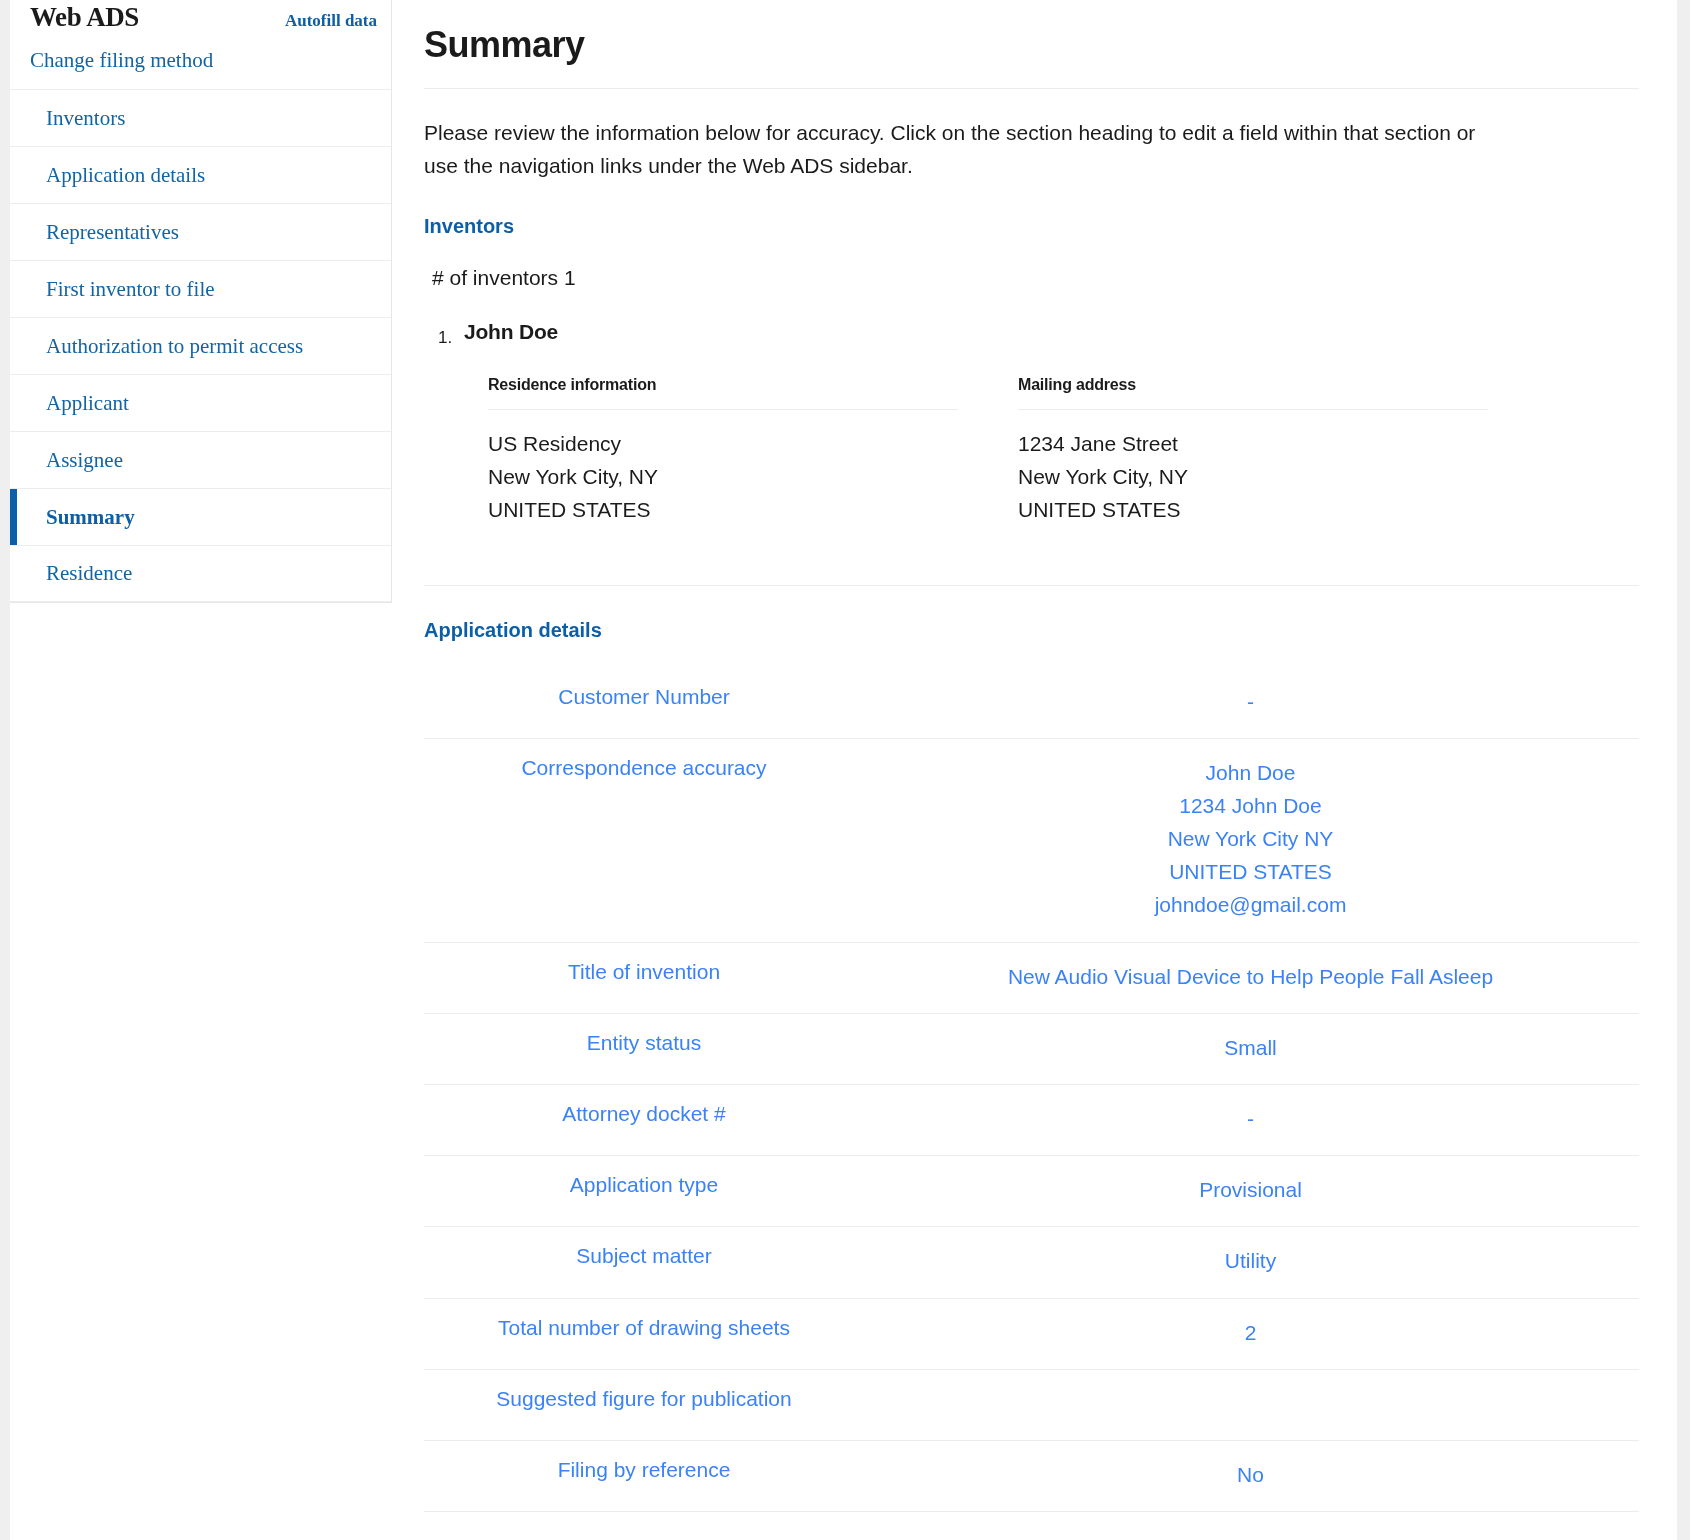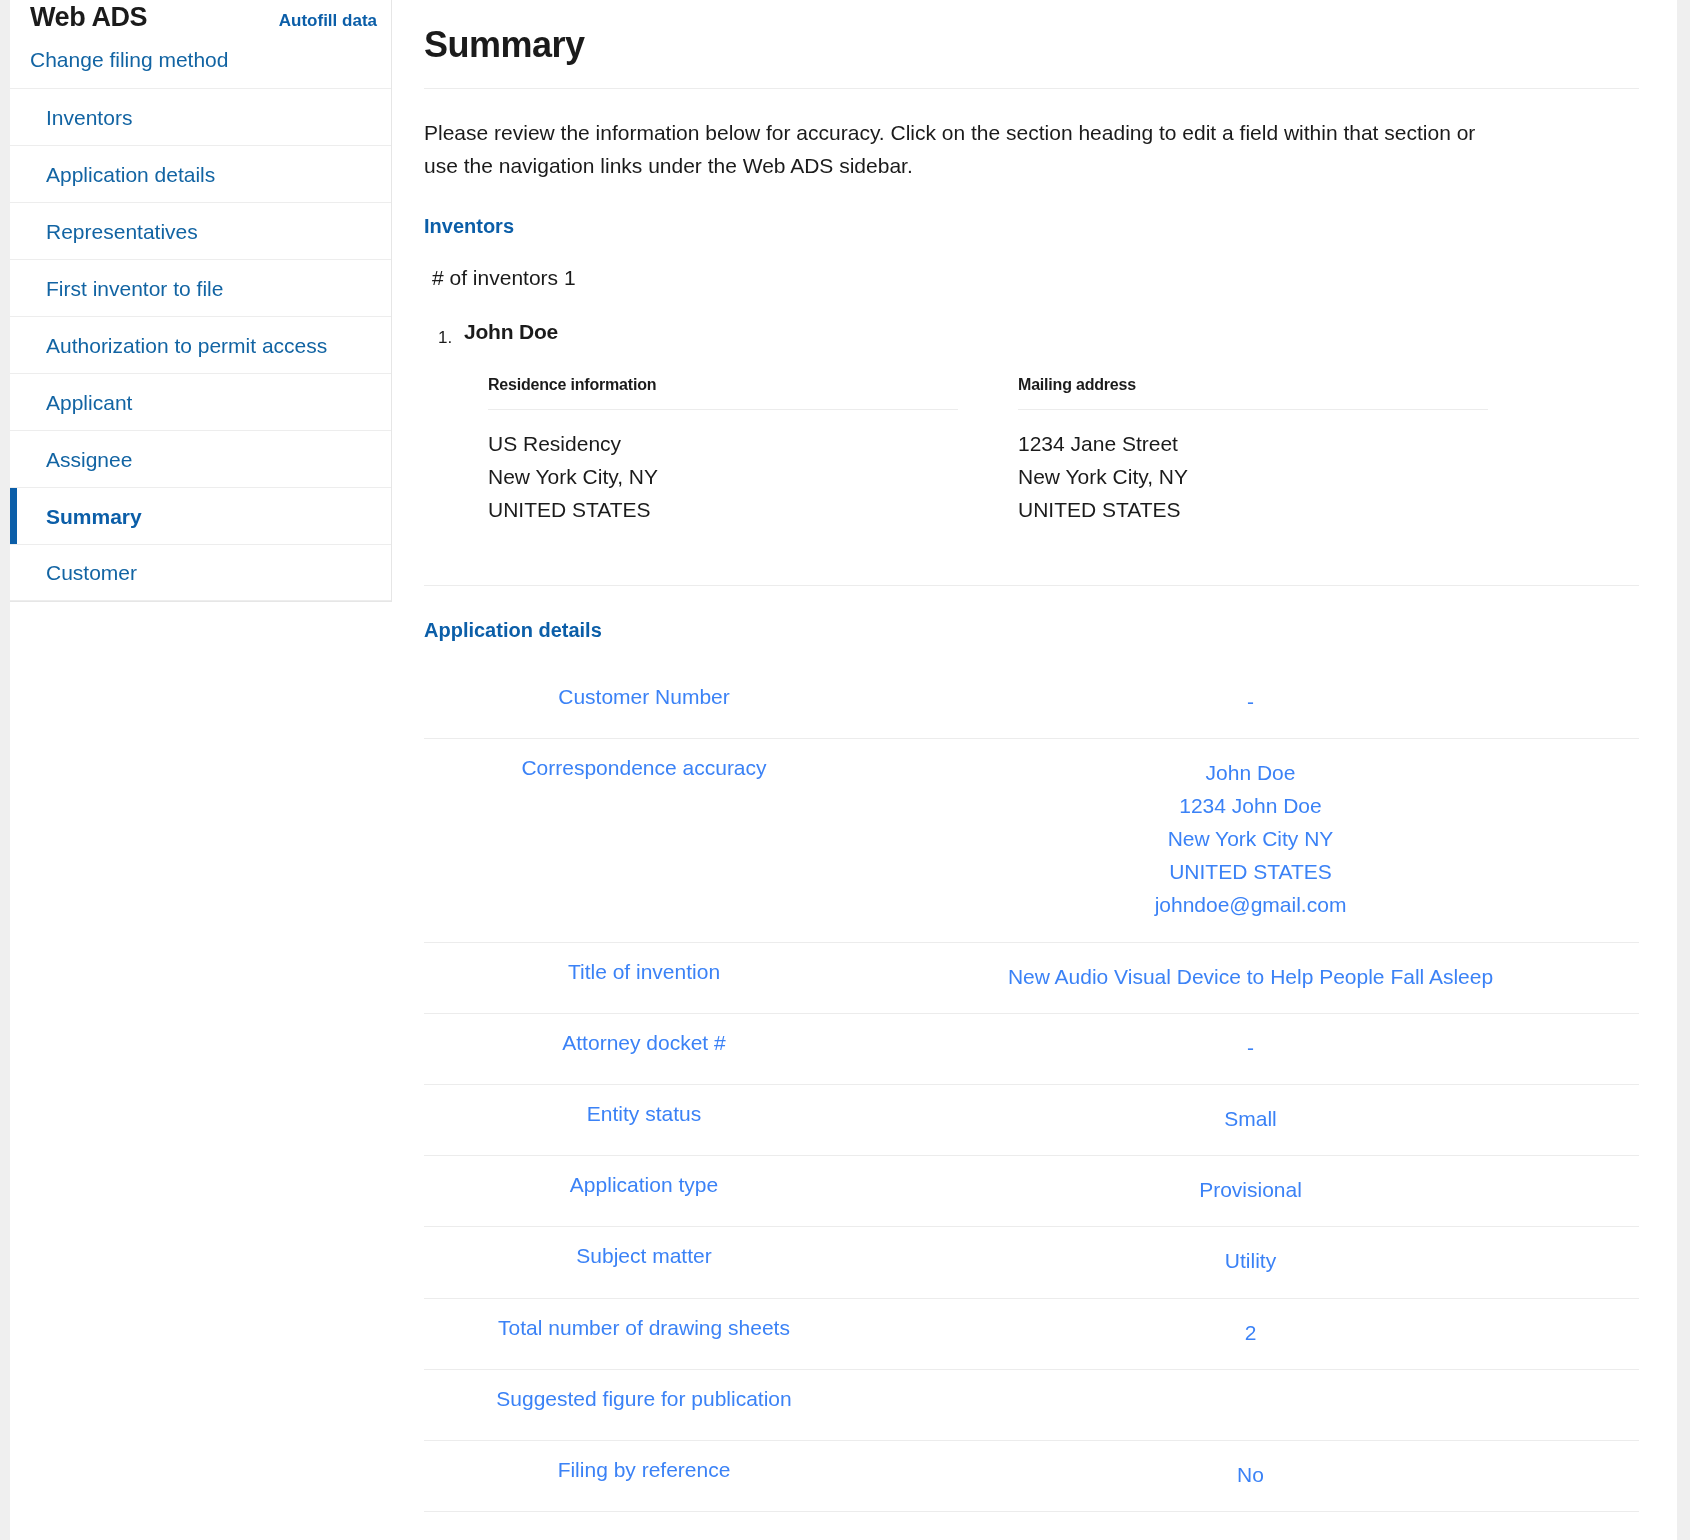--- a/index.html
+++ b/index.html
@@ -46,20 +46,21 @@
   
   .sidebar {
     position: absolute;
     left: 0px;
     top: 0px;
     width: 382px;
     background: #ffffff;
     border-right: 1px solid #e6e6e6;
     border-bottom: 1px solid #e6e6e6;
     padding-bottom: 0px;
+    font-family: Liberation Serif, serif;
   }
   .sidebar-head {
     display: flex;
     align-items: baseline;
     justify-content: space-between;
     padding: 0 14px 0 20px;
     height: 34px;
   }
   .brand {
     font-size: 27px;
@@ -259,21 +260,21 @@
         <li class="nav-item">
           <a>Applicant</a>
         </li>
         <li class="nav-item">
           <a>Assignee</a>
         </li>
         <li class="nav-item active">
           <a>Summary</a>
         </li>
         <li class="nav-item">
-          <a>Customer</a>
+          <a>Residence</a>
         </li>
       </ul>
   </nav>
 
   <main class="main">
     <h1 class="page-title">Summary</h1>
     <hr class="title-rule">
     <p class="intro">Please review the information below for accuracy. Click on the section heading to edit a field within that section or use the navigation links under the Web ADS sidebar.</p>
 
     <a class="section-heading">Inventors</a>
@@ -335,32 +336,32 @@
           </tr>
           <tr>
             <td class="label">Title of invention</td>
             <td class="value">
               <div class="value-lines">
                 <div>New Audio Visual Device to Help People Fall Asleep</div>
               </div>
             </td>
           </tr>
           <tr>
+            <td class="label">Entity status</td>
+            <td class="value">
+              <div class="value-lines">
+                <div>Small</div>
+              </div>
+            </td>
+          </tr>
+          <tr>
             <td class="label">Attorney docket #</td>
             <td class="value">
               <div class="value-lines">
                 <div>-</div>
-              </div>
-            </td>
-          </tr>
-          <tr>
-            <td class="label">Entity status</td>
-            <td class="value">
-              <div class="value-lines">
-                <div>Small</div>
               </div>
             </td>
           </tr>
           <tr>
             <td class="label">Application type</td>
             <td class="value">
               <div class="value-lines">
                 <div>Provisional</div>
               </div>
             </td>

